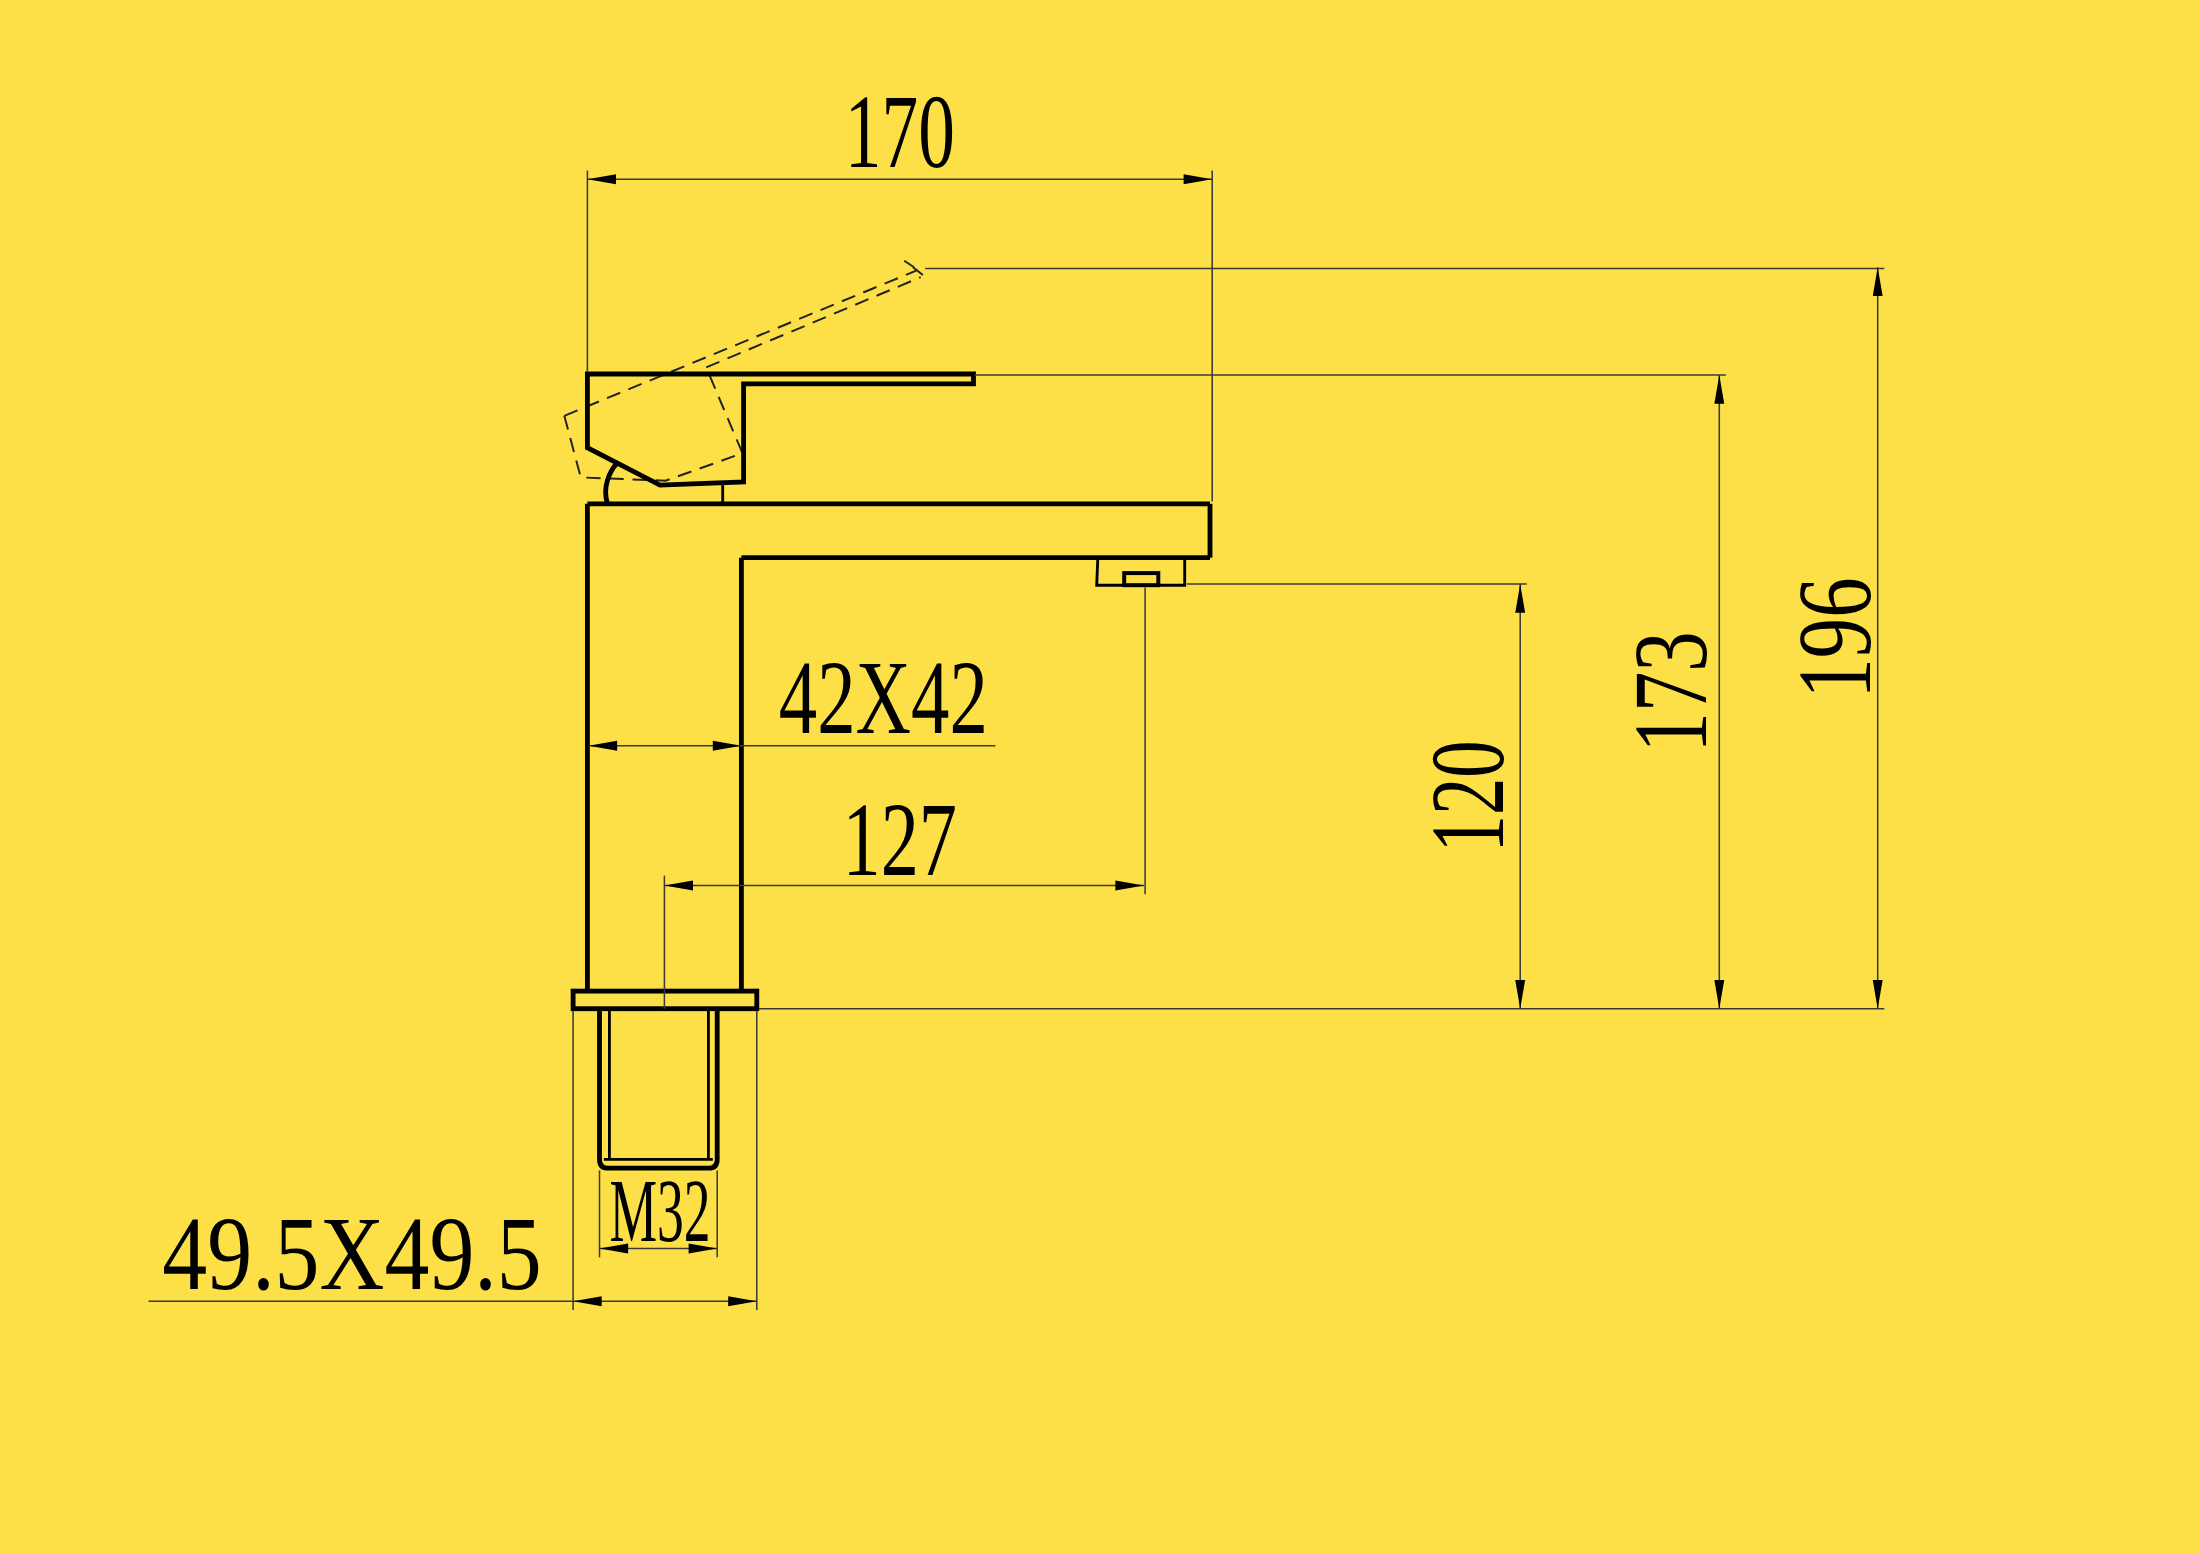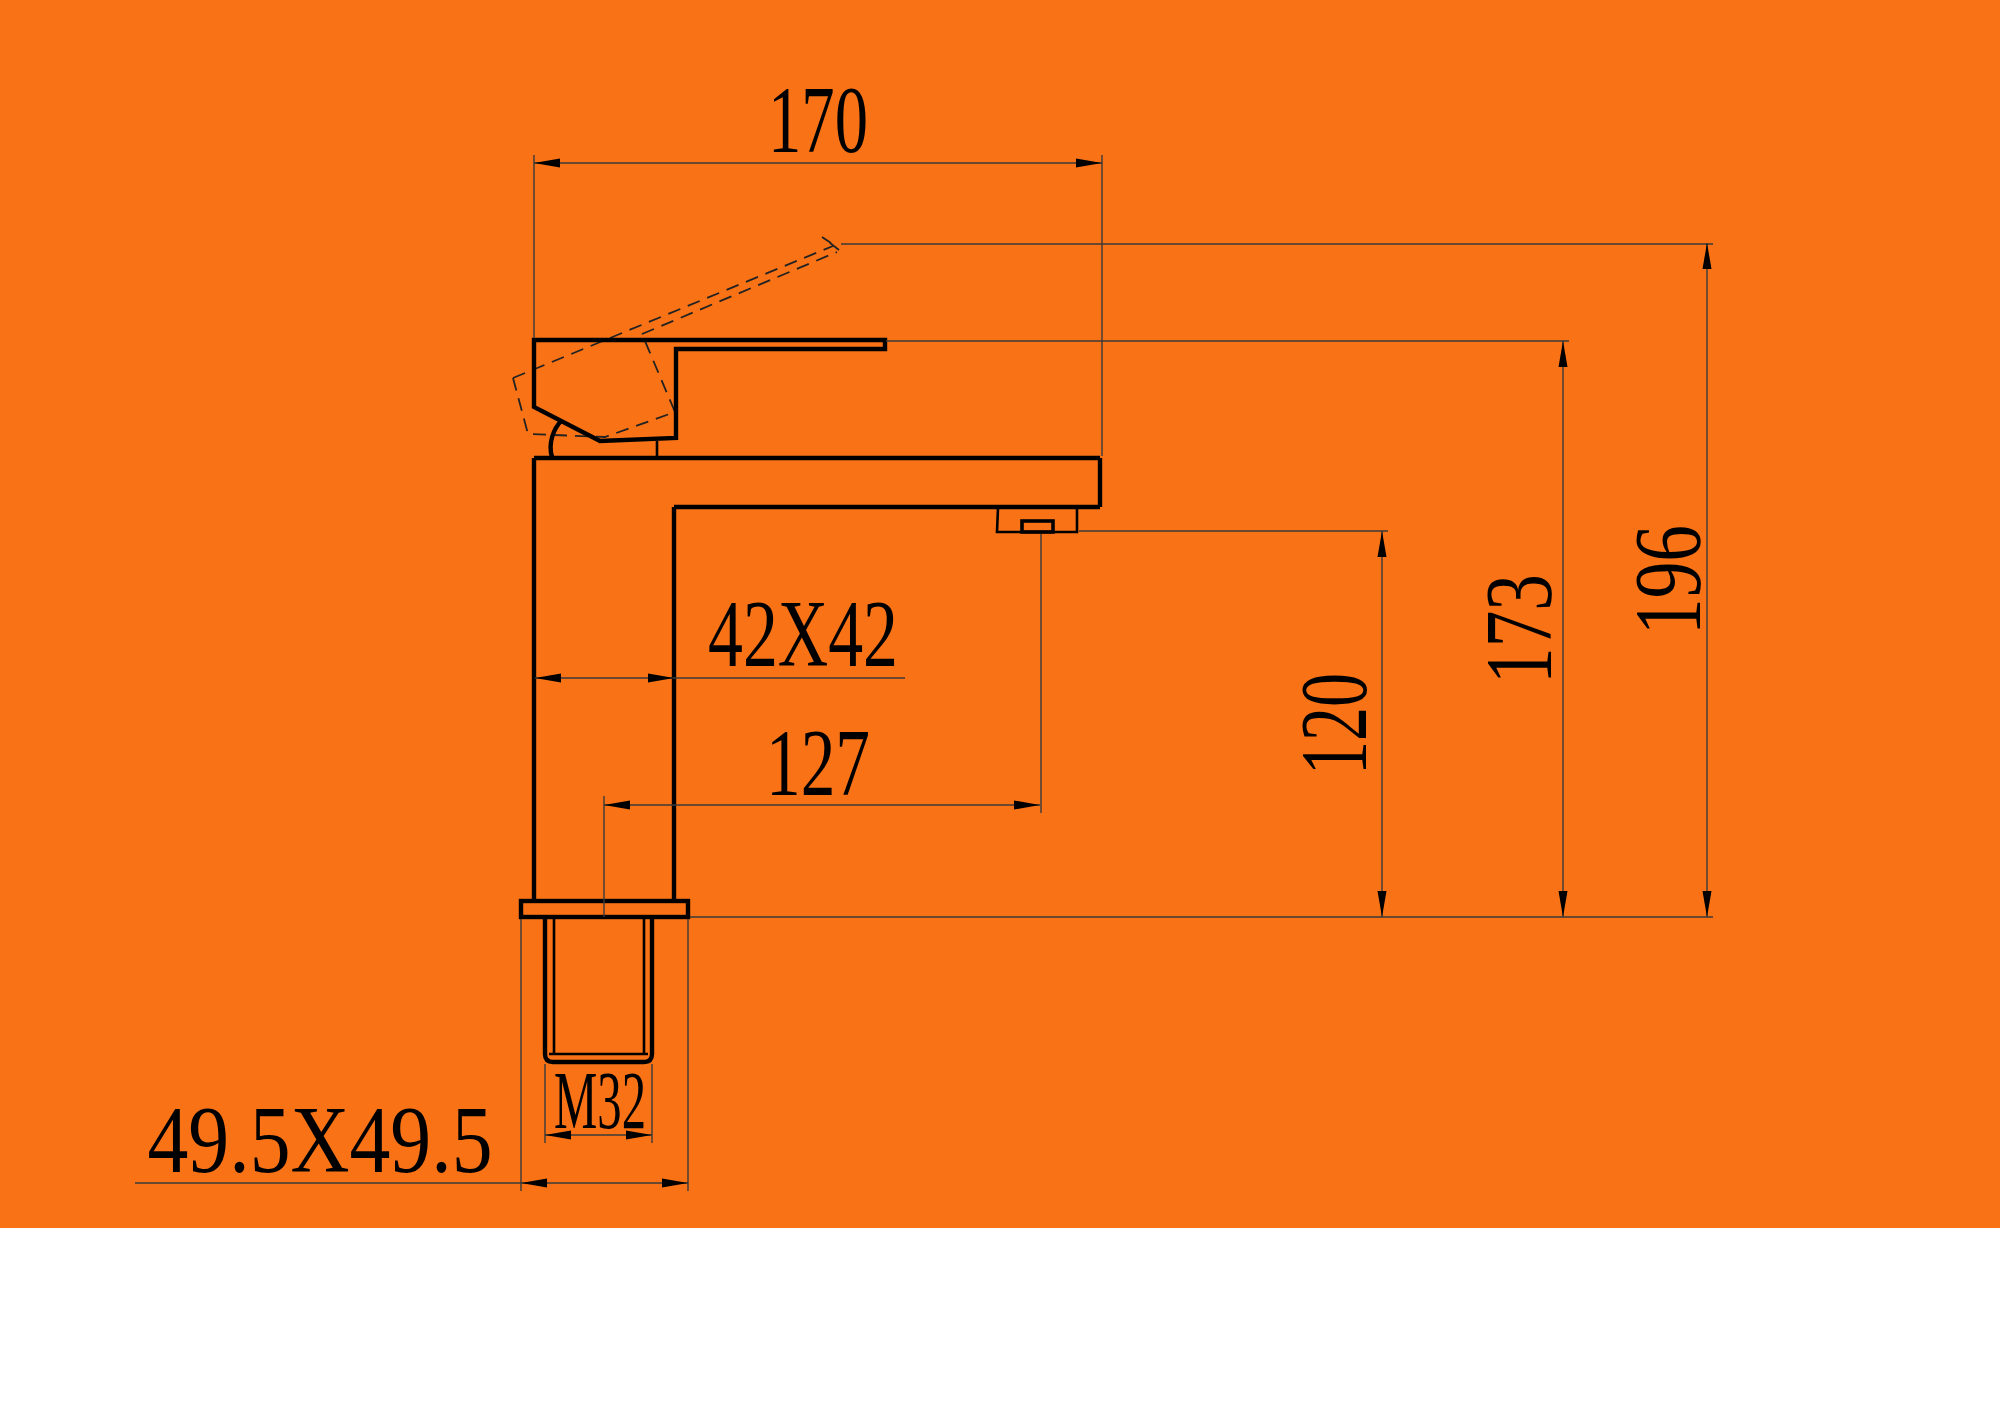--- a/index.html
+++ b/index.html
@@ -3,22 +3,22 @@
 <meta charset="utf-8">
 <style>
   html, body {
     margin: 0;
     padding: 0;
     background: #ffffff;
   }
   .canvas {
     position: relative;
     width: 2000px;
-    height: 1228px;
-    background: #f97316;
+    height: 1413px;
+    background: #fde047;
     font-family: "Liberation Serif", serif;
   }
   svg { display: block; }
   text {
     font-family: "Liberation Serif", serif;
     fill: #000000;
   }
   .dim-text       { font-size: 96px; }
   .dim-text-small { font-size: 82px; }
   .thick  { stroke: #000000; stroke-width: 4.4; fill: none; }

